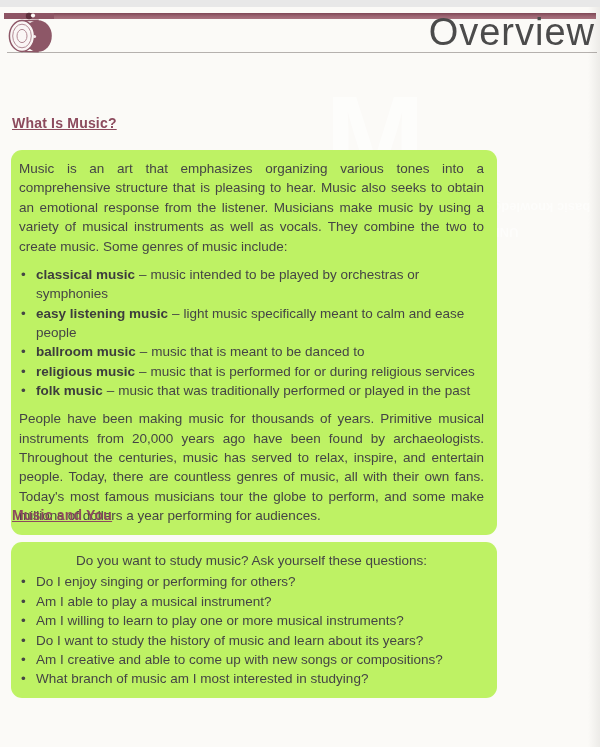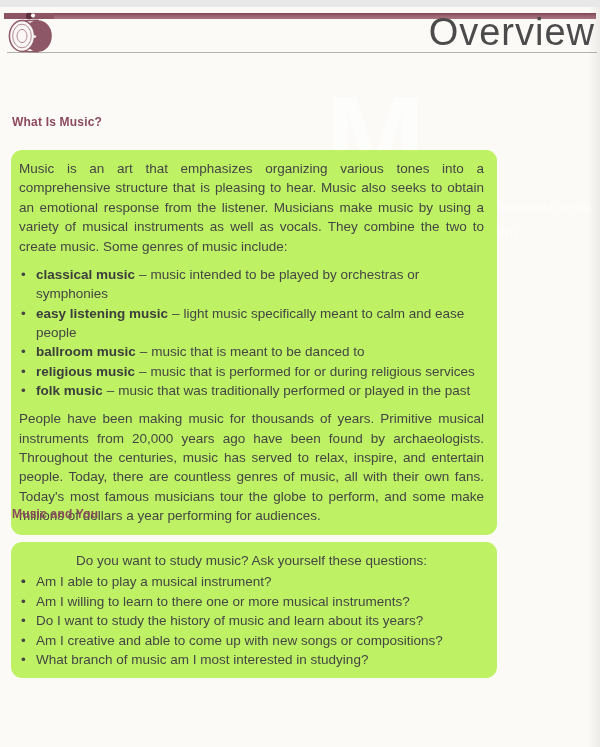--- a/index.html
+++ b/index.html
@@ -43,23 +43,24 @@
     font-size:13px;font-weight:bold;
     color:rgba(255,255,255,0.5);
     transform:scale(-1,-1);
     pointer-events:none;
   }
   .wm-1{left:432px;top:193px;}
   .wm-2{left:470px;top:218px;}
   
   .section-heading{
     position:absolute;left:12px;margin:0;
-    font-size:12px;font-weight:bold;
+    font-size:14px;font-weight:bold;
     letter-spacing:0.2px;
     color:#8c4a5d;
+    text-decoration:underline;
   }
   #heading1{top:108px;}
   #heading2{top:500px;}
   .panel{
     position:absolute;left:11px;width:486px;
     background:#bef264;
     border-radius:11px;
     box-sizing:border-box;
     padding:9px 13px 9px 8px;
     font-size:13.5px;line-height:19.4px;
@@ -134,27 +135,27 @@
     <p>People have been making music for thousands of years. Primitive musical instruments from 20,000 years ago have been found by archaeologists. Throughout the centuries, music has served to relax, inspire, and entertain people. Today, there are countless genres of music, all with their own fans. Today's most famous musicians tour the globe to perform, and some make millions of dollars a year performing for audiences.</p>
   </div>
 
   <h2 class="section-heading" id="heading2">Music and You</h2>
 
   <div class="panel" id="panel2">
     <p class="prompt">Do you want to study music? Ask yourself these questions:</p>
 
     <ul>
       <li>
-        <span class="bullet-glyph">•</span>
+        <span class="bullet-glyph">•</span><span>Do I enjoy singing or performing for others?</span>
       </li>
       <li>
         <span class="bullet-glyph">•</span><span>Am I able to play a musical instrument?</span>
       </li>
       <li>
-        <span class="bullet-glyph">•</span><span>Am I willing to learn to there one or more musical instruments?</span>
+        <span class="bullet-glyph">•</span><span>Am I willing to learn to play one or more musical instruments?</span>
       </li>
       <li>
         <span class="bullet-glyph">•</span><span>Do I want to study the history of music and learn about its years?</span>
       </li>
       <li>
         <span class="bullet-glyph">•</span><span>Am I creative and able to come up with new songs or compositions?</span>
       </li>
       <li>
         <span class="bullet-glyph">•</span><span>What branch of music am I most interested in studying?</span>
       </li>

